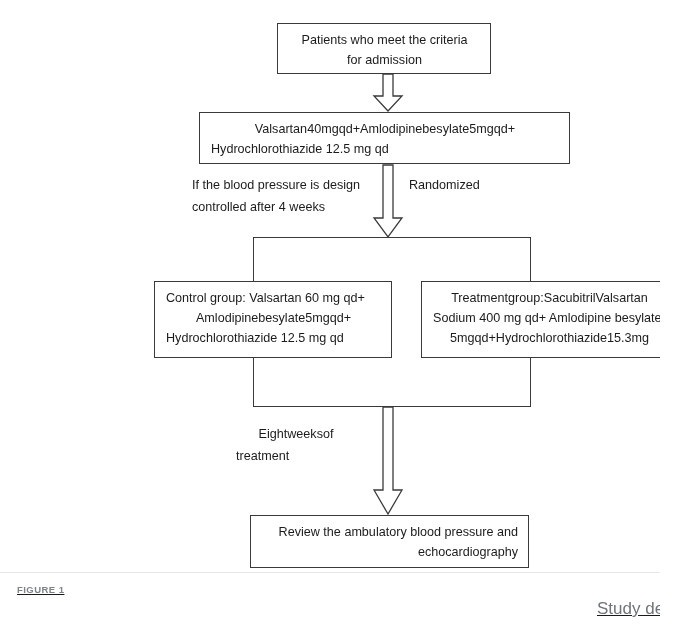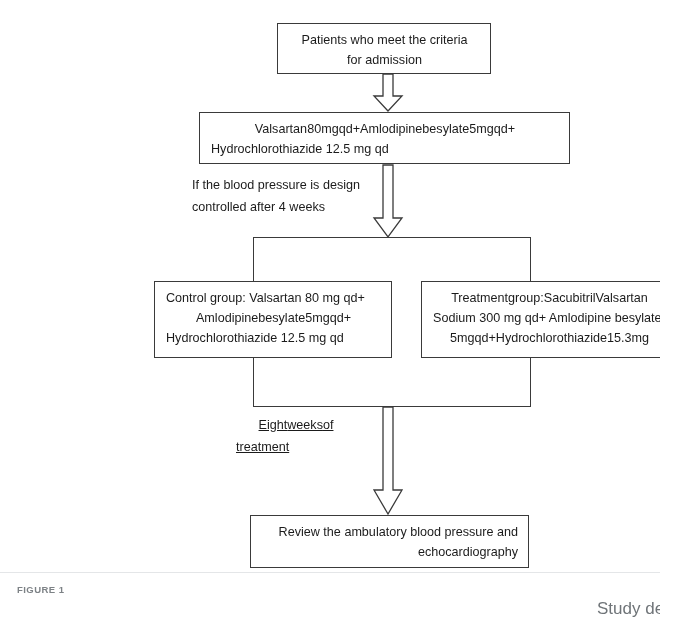--- a/index.html
+++ b/index.html
@@ -97,33 +97,34 @@
     position: absolute;
     font-size: 12.6px;
     line-height: 22px;
     color: #1b1b1b;
     z-index: 3;
   }
   .annot .fc-line { white-space: nowrap; }
 
   #annot-poorly   { left: 192px; top: 174px; width: 183px; }
   #annot-random   { left: 409px; top: 174px; width: 220px; }
-  #annot-eight    { left: 236px; top: 414px; width: 120px; text-decoration: underline; }
+  #annot-eight    { left: 236px; top: 423px; width: 120px; }
 
   
   #caption-bar {
     position: absolute;
     left: 0;
     top: 572px;
     width: 700px;
     height: 59px;
     box-sizing: border-box;
     border-top: 1px solid #e4e6e8;
     background: #ffffff;
     padding: 11px 0 0 17px;
+    text-decoration: underline;
   }
   #caption-label {
     font-size: 9.5px;
     font-weight: bold;
     letter-spacing: 0.45px;
     color: #7d8286;
     margin-bottom: 4px;
   }
   #caption-text {
     font-size: 17px;
@@ -168,56 +169,56 @@
       <div class="inner">
         <span class="fc-line ctr">Patients who meet the criteria</span>
         <span class="fc-line ctr">for admission</span>
       </div>
     </div>
 
     <div class="fc-box" id="box-baseline">
       <div class="inner">
         <span class="fc-line just-line">
           <span>Valsartan</span>
-          <span>80</span>
+          <span>40</span>
           <span>mg</span>
           <span>qd+</span>
           <span>Amlodipine</span>
           <span>besylate</span>
           <span>5</span>
           <span>mg</span>
           <span>qd+</span>
         </span>
         <span class="fc-line">Hydrochlorothiazide 12.5 mg qd</span>
       </div>
     </div>
 
     <div class="fc-box" id="box-control">
       <div class="inner">
-        <span class="fc-line">Control group: Valsartan 80 mg qd+</span>
+        <span class="fc-line">Control group: Valsartan 60 mg qd+</span>
         <span class="fc-line just-line">
           <span>Amlodipine</span>
           <span>besylate</span>
           <span>5</span>
           <span>mg</span>
           <span>qd+</span>
         </span>
         <span class="fc-line">Hydrochlorothiazide 12.5 mg qd</span>
       </div>
     </div>
 
     <div class="fc-box" id="box-treatment">
       <div class="inner">
         <span class="fc-line just-line">
           <span>Treatment</span>
           <span>group:</span>
           <span>Sacubitril</span>
           <span>Valsartan</span>
         </span>
-        <span class="fc-line">Sodium 300 mg qd+ Amlodipine besylate</span>
+        <span class="fc-line">Sodium 400 mg qd+ Amlodipine besylate</span>
         <span class="fc-line just-line">
           <span>5</span>
           <span>mg</span>
           <span>qd+</span>
           <span>Hydrochlorothiazide</span>
           <span>15.3</span>
           <span>mg</span>
         </span>
       </div>
     </div>
@@ -228,20 +229,21 @@
         <span class="fc-line">echocardiography</span>
       </div>
     </div>
 
     <div class="annot" id="annot-poorly">
       <span class="fc-line">If the blood pressure is design</span>
       <span class="fc-line">controlled after 4 weeks</span>
     </div>
 
     <div class="annot" id="annot-random">
+      <span class="fc-line">Randomized</span>
     </div>
 
     <div class="annot" id="annot-eight">
       <span class="fc-line just-line">
         <span>Eight</span>
         <span>weeks</span>
         <span>of</span>
       </span>
       <span class="fc-line">treatment</span>
     </div>

